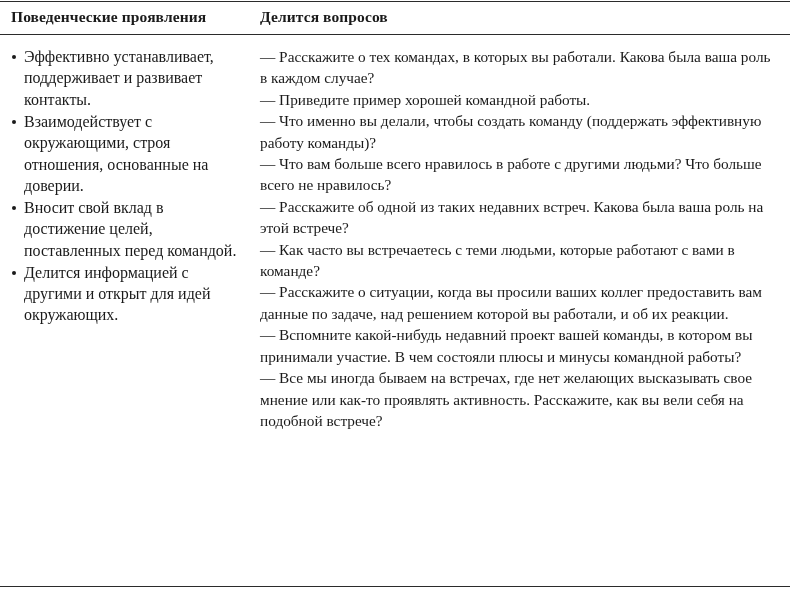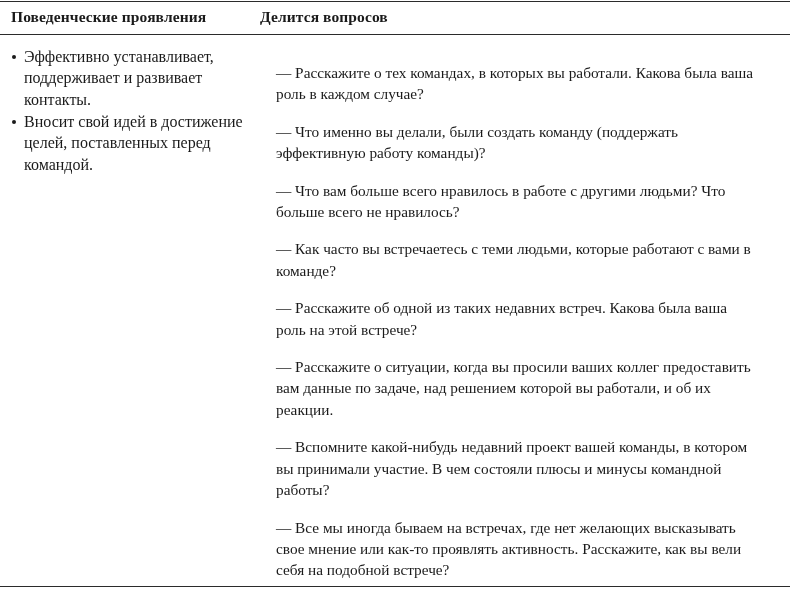--- a/index.html
+++ b/index.html
@@ -98,21 +98,21 @@
     left: 12px;
     top: 9px;
     width: 4.4px;
     height: 4.4px;
     border-radius: 50%;
     background: #1a1a1a;
   }
 
   
   .questions p {
-    margin: 16px;
+    margin: 0;
     font-size: 15.3px;
     line-height: 21.4px;
     text-align: left;
     text-indent: 0;
   }
 </style>
 </head>
 <body>
 
 <div class="sheet">
@@ -124,31 +124,34 @@
     <div class="th th-right">Делится вопросов</div>
   </div>
 
   <div class="rule rule-header"></div>
 
   <div class="tbody">
 
     <div class="td-left">
       <ul class="indicators">
         <li>Эффективно устанавливает, поддерживает и развивает контакты.</li>
-        <li>Вносит свой идей в достижение целей, поставленных перед командой.</li>
+        <li>Взаимодействует с окружающими, строя отношения, основанные на доверии.</li>
+        <li>Вносит свой вклад в достижение целей, поставленных перед командой.</li>
+        <li>Делится информацией с другими и открыт для идей окружающих.</li>
       </ul>
     </div>
 
     <div class="td-right">
       <div class="questions">
         <p>— Расскажите о тех командах, в которых вы работали. Какова была ваша роль в каждом случае?</p>
-        <p>— Что именно вы делали, были создать команду (поддержать эффективную работу команды)?</p>
+        <p>— Приведите пример хорошей командной работы.</p>
+        <p>— Что именно вы делали, чтобы создать команду (поддержать эффективную работу команды)?</p>
         <p>— Что вам больше всего нравилось в работе с другими людьми? Что больше всего не нравилось?</p>
+        <p>— Расскажите об одной из таких недавних встреч. Какова была ваша роль на этой встрече?</p>
         <p>— Как часто вы встречаетесь с теми людьми, которые работают с вами в команде?</p>
-        <p>— Расскажите об одной из таких недавних встреч. Какова была ваша роль на этой встрече?</p>
         <p>— Расскажите о ситуации, когда вы просили ваших коллег предоставить вам данные по задаче, над решением которой вы работали, и об их реакции.</p>
         <p>— Вспомните какой-нибудь недавний проект вашей команды, в котором вы принимали участие. В чем состояли плюсы и минусы командной работы?</p>
         <p>— Все мы иногда бываем на встречах, где нет желающих высказывать свое мнение или как-то проявлять активность. Расскажите, как вы вели себя на подобной встрече?</p>
       </div>
     </div>
 
   </div>
 
   <div class="rule rule-bottom"></div>
 

